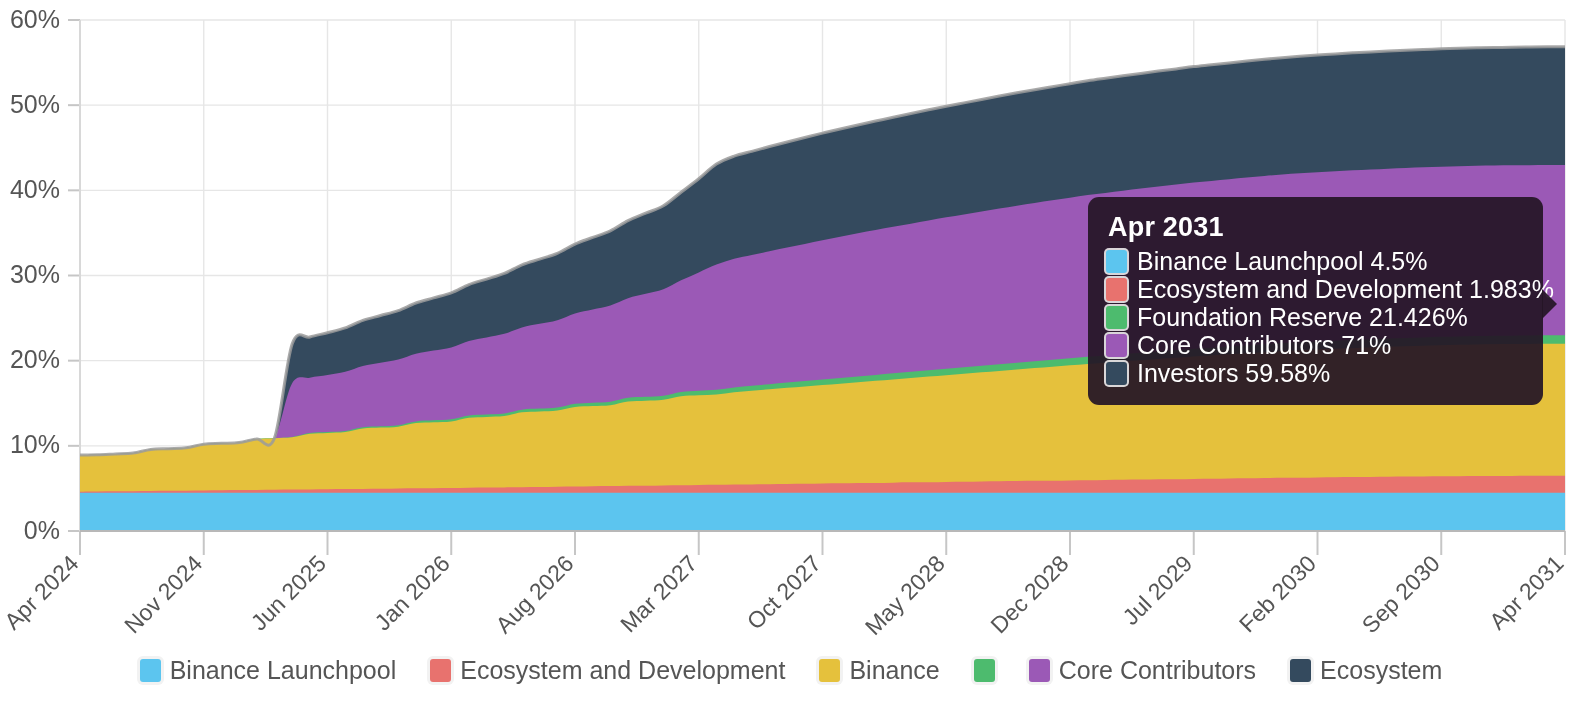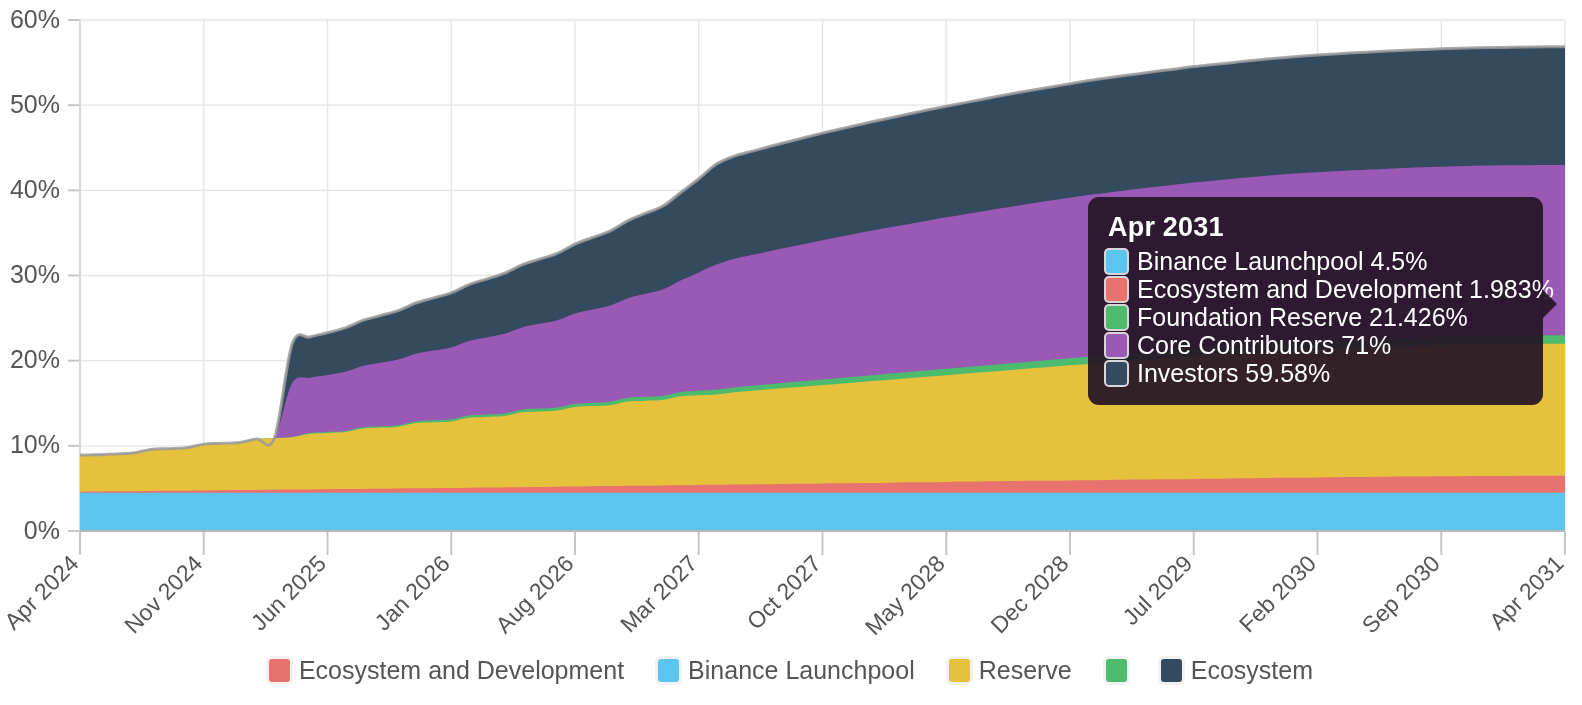--- a/index.html
+++ b/index.html
@@ -171,32 +171,36 @@
         <div class="tt-row">
           <span class="tt-swatch" style="background: rgb(52, 74, 94);"></span>
           <span class="tt-text">Investors 59.58%</span>
         </div>
       </div>
     <div id="tt-arrow"></div>
   </div>
 
   <div id="legend">
       <div class="legend-item">
+        <span class="legend-swatch" style="background: rgb(92, 197, 239);"></span>
+        <span class="legend-label">Binance Launchpool</span>
+      </div>
+      <div class="legend-item">
         <span class="legend-swatch" style="background: rgb(232, 114, 110);"></span>
         <span class="legend-label">Ecosystem and Development</span>
       </div>
       <div class="legend-item">
-        <span class="legend-swatch" style="background: rgb(92, 197, 239);"></span>
-        <span class="legend-label">Binance Launchpool</span>
-      </div>
-      <div class="legend-item">
         <span class="legend-swatch" style="background: rgb(229, 193, 60);"></span>
-        <span class="legend-label">Reserve</span>
+        <span class="legend-label">Binance</span>
       </div>
       <div class="legend-item">
         <span class="legend-swatch" style="background: rgb(77, 187, 110);"></span>
+      </div>
+      <div class="legend-item">
+        <span class="legend-swatch" style="background: rgb(155, 89, 182);"></span>
+        <span class="legend-label">Core Contributors</span>
       </div>
       <div class="legend-item">
         <span class="legend-swatch" style="background: rgb(52, 74, 94);"></span>
         <span class="legend-label">Ecosystem</span>
       </div>
     </div>
 </div>
 
 </body></html>

